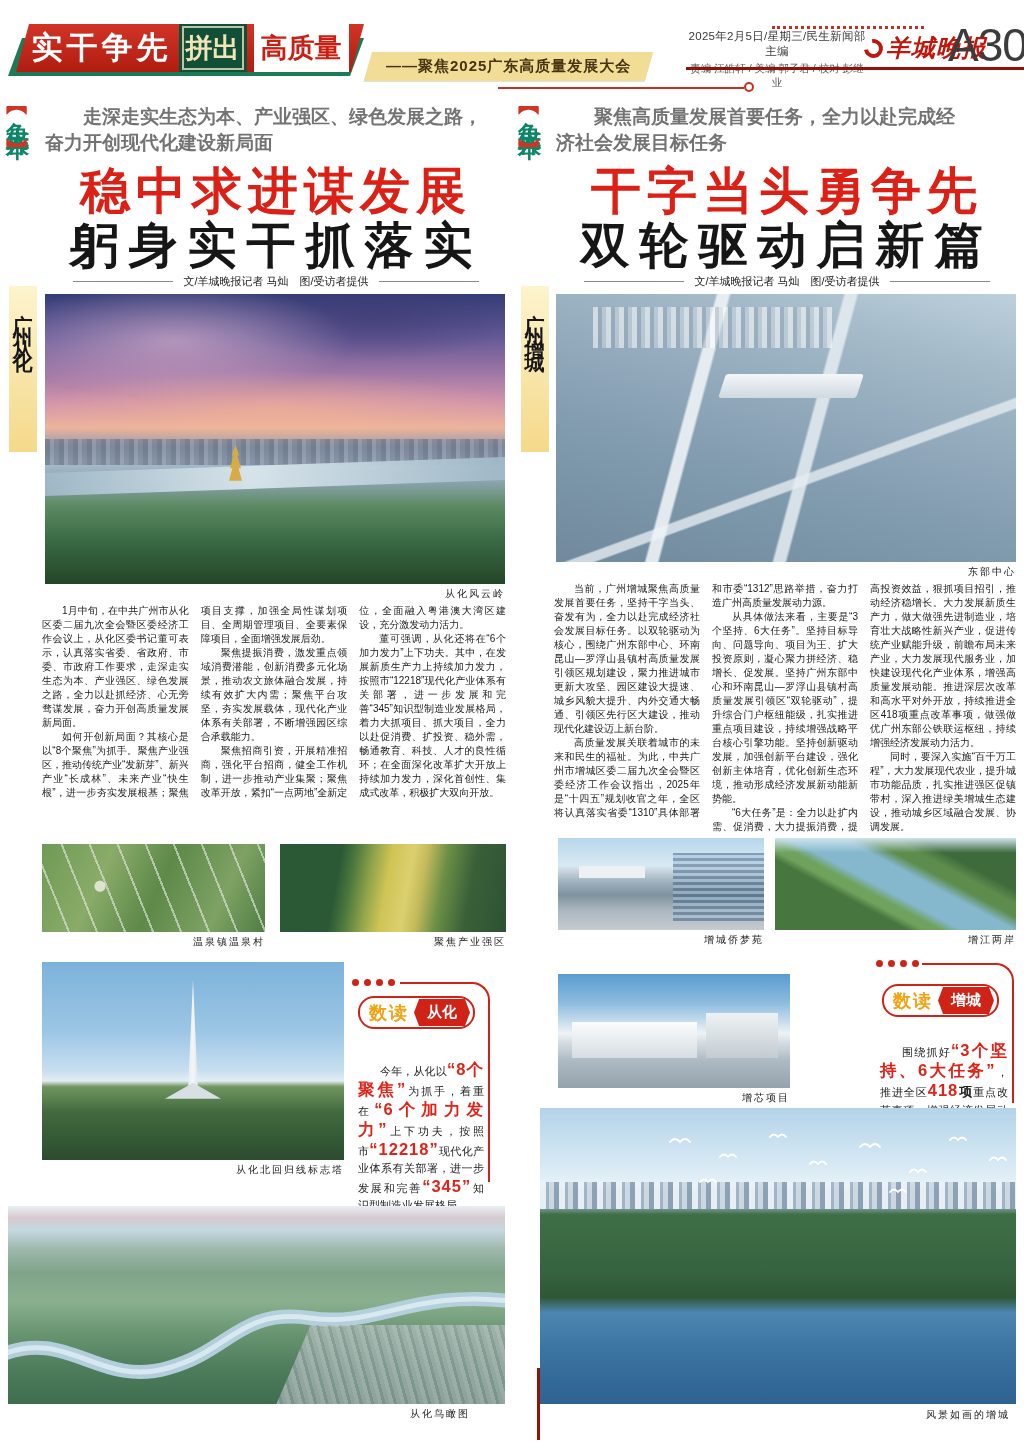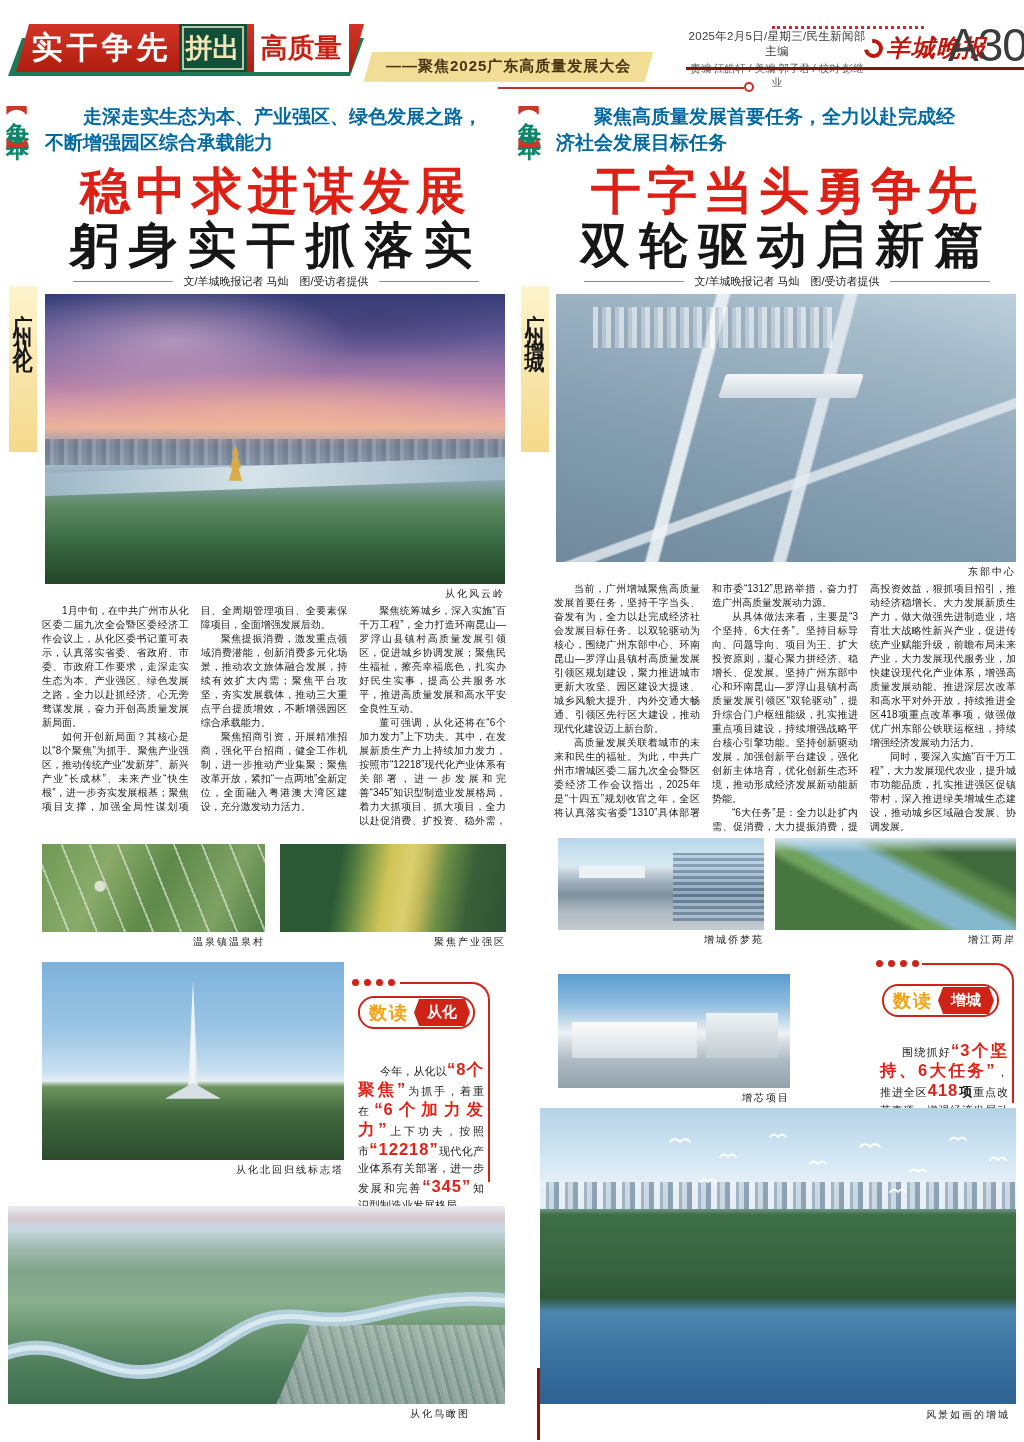--- a/index.html
+++ b/index.html
@@ -40,21 +40,21 @@
   .tag .bracket { color:#d03425; }
   #tag-l { left:6px; top:98px; height:195px; }
   #tag-r { left:518px; top:98px; height:195px; }
   .region-strip { writing-mode:vertical-rl; background:linear-gradient(180deg,#fdf4cd,#f5d88a);
     font-size:20px; font-weight:900; color:#161616; letter-spacing:13px; line-height:1;
     padding:12px 4px 4px 4px; width:28px; }
   #region-l { left:9px; top:286px; height:166px; }
   #region-r { left:521px; top:286px; height:166px; }
 
   
-  .kicker { width:462px; font-size:19px; font-weight:600; color:#0369a1; line-height:1.38; }
+  .kicker { width:462px; font-size:19px; font-weight:600; color:#737373; line-height:1.38; }
   .kicker .ind { text-indent:2em; }
   #kicker-l { left:45px; top:104px; } #kicker-r { left:556px; top:104px; }
   .h-red { width:462px; text-align:center; font-size:50px; font-weight:900; color:#dd2015; letter-spacing:6px; white-space:nowrap; }
   .h-blk { width:462px; text-align:center; font-size:49px; font-weight:900; color:#161616; letter-spacing:10px; white-space:nowrap; }
   #h1-l { left:45px; top:158px; } #h2-l { left:45px; top:213px; }
   #h1-r { left:556px; top:158px; } #h2-r { left:556px; top:213px; }
   .byline { width:462px; text-align:center; font-size:11px; color:#222; }
   .byline::before,.byline::after { content:""; display:inline-block; width:100px; height:1px; background:#8a8a8a; vertical-align:3px; margin:0 10px; }
   #byline-l { left:45px; top:274px; } #byline-r { left:556px; top:274px; }
 
@@ -191,39 +191,38 @@
     <span class="paper-name">羊城晚报</span>
   </div>
   <div id="pageno" class="abs">A30</div>
   <div id="mh-rule" class="abs"></div>
 
   <div id="tag-l" class="abs tag"><span class="bracket">【</span><span>争先样本</span><span class="bracket">】</span></div>
   <div id="region-l" class="abs region-strip">广州从化</div>
 
   <div id="kicker-l" class="abs kicker">
     <div class="ind">走深走实生态为本、产业强区、绿色发展之路，</div>
-    <div>不断增强园区综合承载能力</div>
+    <div>奋力开创现代化建设新局面</div>
   </div>
   <div id="h1-l" class="abs h-red">稳中求进谋发展</div>
   <div id="h2-l" class="abs h-blk">躬身实干抓落实</div>
   <div id="byline-l" class="abs byline">文/羊城晚报记者 马灿　图/受访者提供</div>
 
   <div id="ph-main-l" class="photo">
     <div class="city"></div>
     <div class="river"></div>
     <div class="pagoda"></div>
   </div>
   <div id="cap-main-l" class="cap">从化风云岭</div>
 
   <div id="body-l" class="abs body-cols">
     <p>1月中旬，在中共广州市从化区委二届九次全会暨区委经济工作会议上，从化区委书记董可表示，认真落实省委、省政府、市委、市政府工作要求，走深走实生态为本、产业强区、绿色发展之路，全力以赴抓经济、心无旁骛谋发展，奋力开创高质量发展新局面。</p>
     <p>如何开创新局面？其核心是以“8个聚焦”为抓手。聚焦产业强区，推动传统产业“发新芽”、新兴产业“长成林”、未来产业“快生根”，进一步夯实发展根基；聚焦项目支撑，加强全局性谋划项目、全周期管理项目、全要素保障项目，全面增强发展后劲。</p>
-    <p>聚焦提振消费，激发重点领域消费潜能，创新消费多元化场景，推动农文旅体融合发展，持续有效扩大内需；聚焦平台攻坚，夯实发展载体，推动三大重点平台提质增效，不断增强园区综合承载能力。</p>
+    <p>聚焦提振消费，激发重点领域消费潜能，创新消费多元化场景，推动农文旅体融合发展，持续有效扩大内需；聚焦平台攻坚，夯实发展载体，现代化产业体系有关部署，不断增强园区综合承载能力。</p>
     <p>聚焦招商引资，开展精准招商，强化平台招商，健全工作机制，进一步推动产业集聚；聚焦改革开放，紧扣“一点两地”全新定位，全面融入粤港澳大湾区建设，充分激发动力活力。</p>
-    <p>聚焦统筹城乡，深入实施“百千万工程”，全力打造环南昆山—罗浮山县镇村高质量发展引领区，促进城乡协调发展；聚焦民生福祉，擦亮幸福底色，扎实办好民生实事，提高公共服务水平，推进高质量发展和高水平安全良性互动。</p>
     <p>董可强调，从化还将在“6个加力发力”上下功夫。其中，在发展新质生产力上持续加力发力，按照市“12218”现代化产业体系有关部署，进一步发展和完善“345”知识型制造业发展格局，着力大抓项目、抓大项目，全力以赴促消费、扩投资、稳外需，畅通教育、科技、人才的良性循环；在全面深化改革扩大开放上持续加力发力，深化首创性、集成式改革，积极扩大双向开放。</p>
 
   </div>
 
   <div id="ph-a-l" class="photo"></div>
   <div id="cap-a-l" class="cap">温泉镇温泉村</div>
   <div id="ph-b-l" class="photo"></div>
   <div id="cap-b-l" class="cap">聚焦产业强区</div>
 
   <div id="ph-c-l" class="photo">

